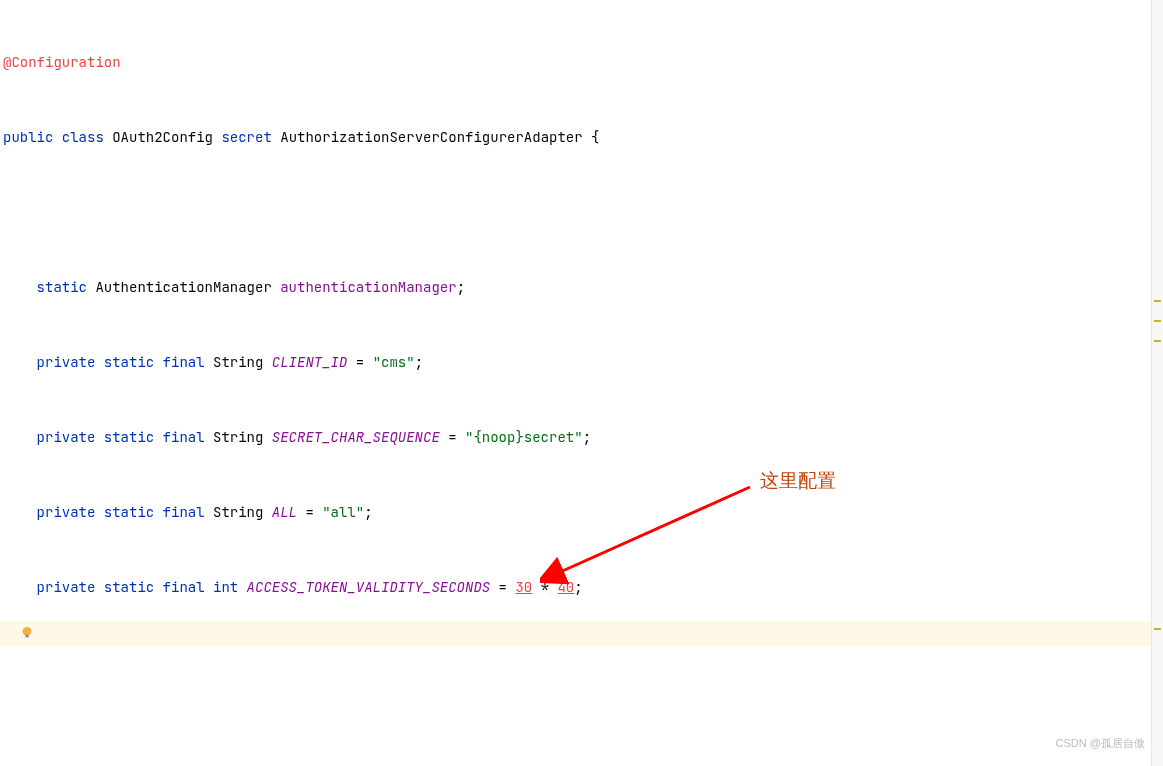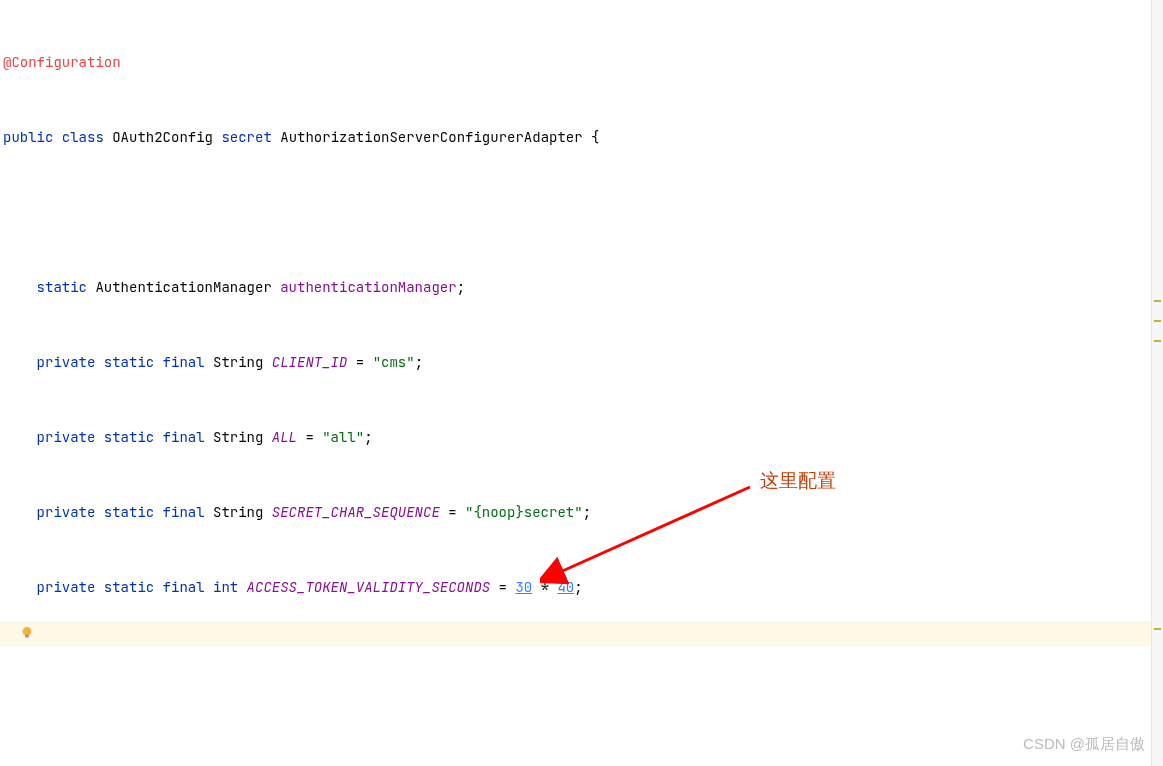--- a/index.html
+++ b/index.html
@@ -2,27 +2,27 @@
 <html><head>
 <meta charset="utf-8">
 <style>
   html,body{margin:0;padding:0;width:1163px;height:766px;font-family:"JetBrains Mono","Consolas","Menlo",monospace;font-size:14px;line-height:25px;background:#fff;color:#080808;}
   .editor{position:relative;width:1163px;height:766px;overflow:hidden;}
   .code{position:absolute;left:0;top:0;width:1163px;height:766px;white-space:pre;}
   .line{height:25px;padding-left:3px;position:relative;font-family:"JetBrains Mono","Consolas","Menlo",monospace;}
   .kw{color:#0033b3;}        
   .ann{color:#ef4444;}       
   .str{color:#067017;}       
-  .num{color:#3b82f6;text-decoration:underline;}
+  .num{color:#ef4444;text-decoration:underline;}
   .field{color:#871094;}     
   .fi{font-style:italic;}
   .hl-line{background:#fef9e6;position:absolute;left:0;width:100%;height:25px;z-index:0;}
   .line > span{position:relative;z-index:1;}
   .bulb{position:absolute;left:20px;width:14px;height:14px;z-index:2;}
-  .watermark{position:absolute;right:18px;bottom:10px;color:#bcbcbc;font-size:15px;z-index:5;font-family:sans-serif;}
+  .watermark{position:absolute;right:18px;bottom:10px;color:#bcbcbc;font-size:11px;z-index:5;font-family:sans-serif;}
   .right-stripe{position:absolute;right:0;top:0;width:11px;height:100%;background:#f7f7f7;border-left:1px solid #e6e6e6;}
   .mark-yellow{position:absolute;right:2px;width:7px;height:2px;background:#c9b32e;}
   .arrow-svg{position:absolute;left:540px;top:475px;z-index:4;pointer-events:none;}
   .label-red{position:absolute;left:760px;top:468px;color:#c2410c;font-family:"Microsoft YaHei","SimSun",sans-serif;font-size:19px;z-index:4;}
 </style>
 </head>
 <body>
 
 <div class="editor">
 
@@ -32,22 +32,22 @@
     <circle cx="8" cy="6" r="5" fill="#f4af3d"></circle>
       <rect x="6" y="10" width="4" height="3" fill="#8f8f8f"></rect>
   </svg>
 
   <div class="code">
     <div class="line"><span class="ann">@Configuration</span></div>
     <div class="line"><span class="kw">public class</span><span> OAuth2Config </span><span class="kw">secret</span><span> AuthorizationServerConfigurerAdapter {</span></div>
     <div class="line"></div>
     <div class="line">    <span class="kw">static</span><span> AuthenticationManager </span><span class="field">authenticationManager</span><span>;</span></div>
     <div class="line">    <span class="kw">private static final</span><span> String </span><span class="field fi">CLIENT_ID</span><span> = </span><span class="str">"cms"</span><span>;</span></div>
+    <div class="line">    <span class="kw">private static final</span><span> String </span><span class="field fi">SECRET_CHAR_SEQUENCE</span><span> = </span><span class="str">"{noop}secret"</span><span>;</span></div>
     <div class="line">    <span class="kw">private static final</span><span> String </span><span class="field fi">ALL</span><span> = </span><span class="str">"all"</span><span>;</span></div>
-    <div class="line">    <span class="kw">private static final</span><span> String </span><span class="field fi">SECRET_CHAR_SEQUENCE</span><span> = </span><span class="str">"{noop}secret"</span><span>;</span></div>
     <div class="line">    <span class="kw">private static final</span><span class="kw"> int </span><span class="field fi">ACCESS_TOKEN_VALIDITY_SECONDS</span><span> = </span><span class="num">30</span><span> * </span><span class="num">40</span><span>;</span></div>
     
     
     
     
     
     
     
     
     

